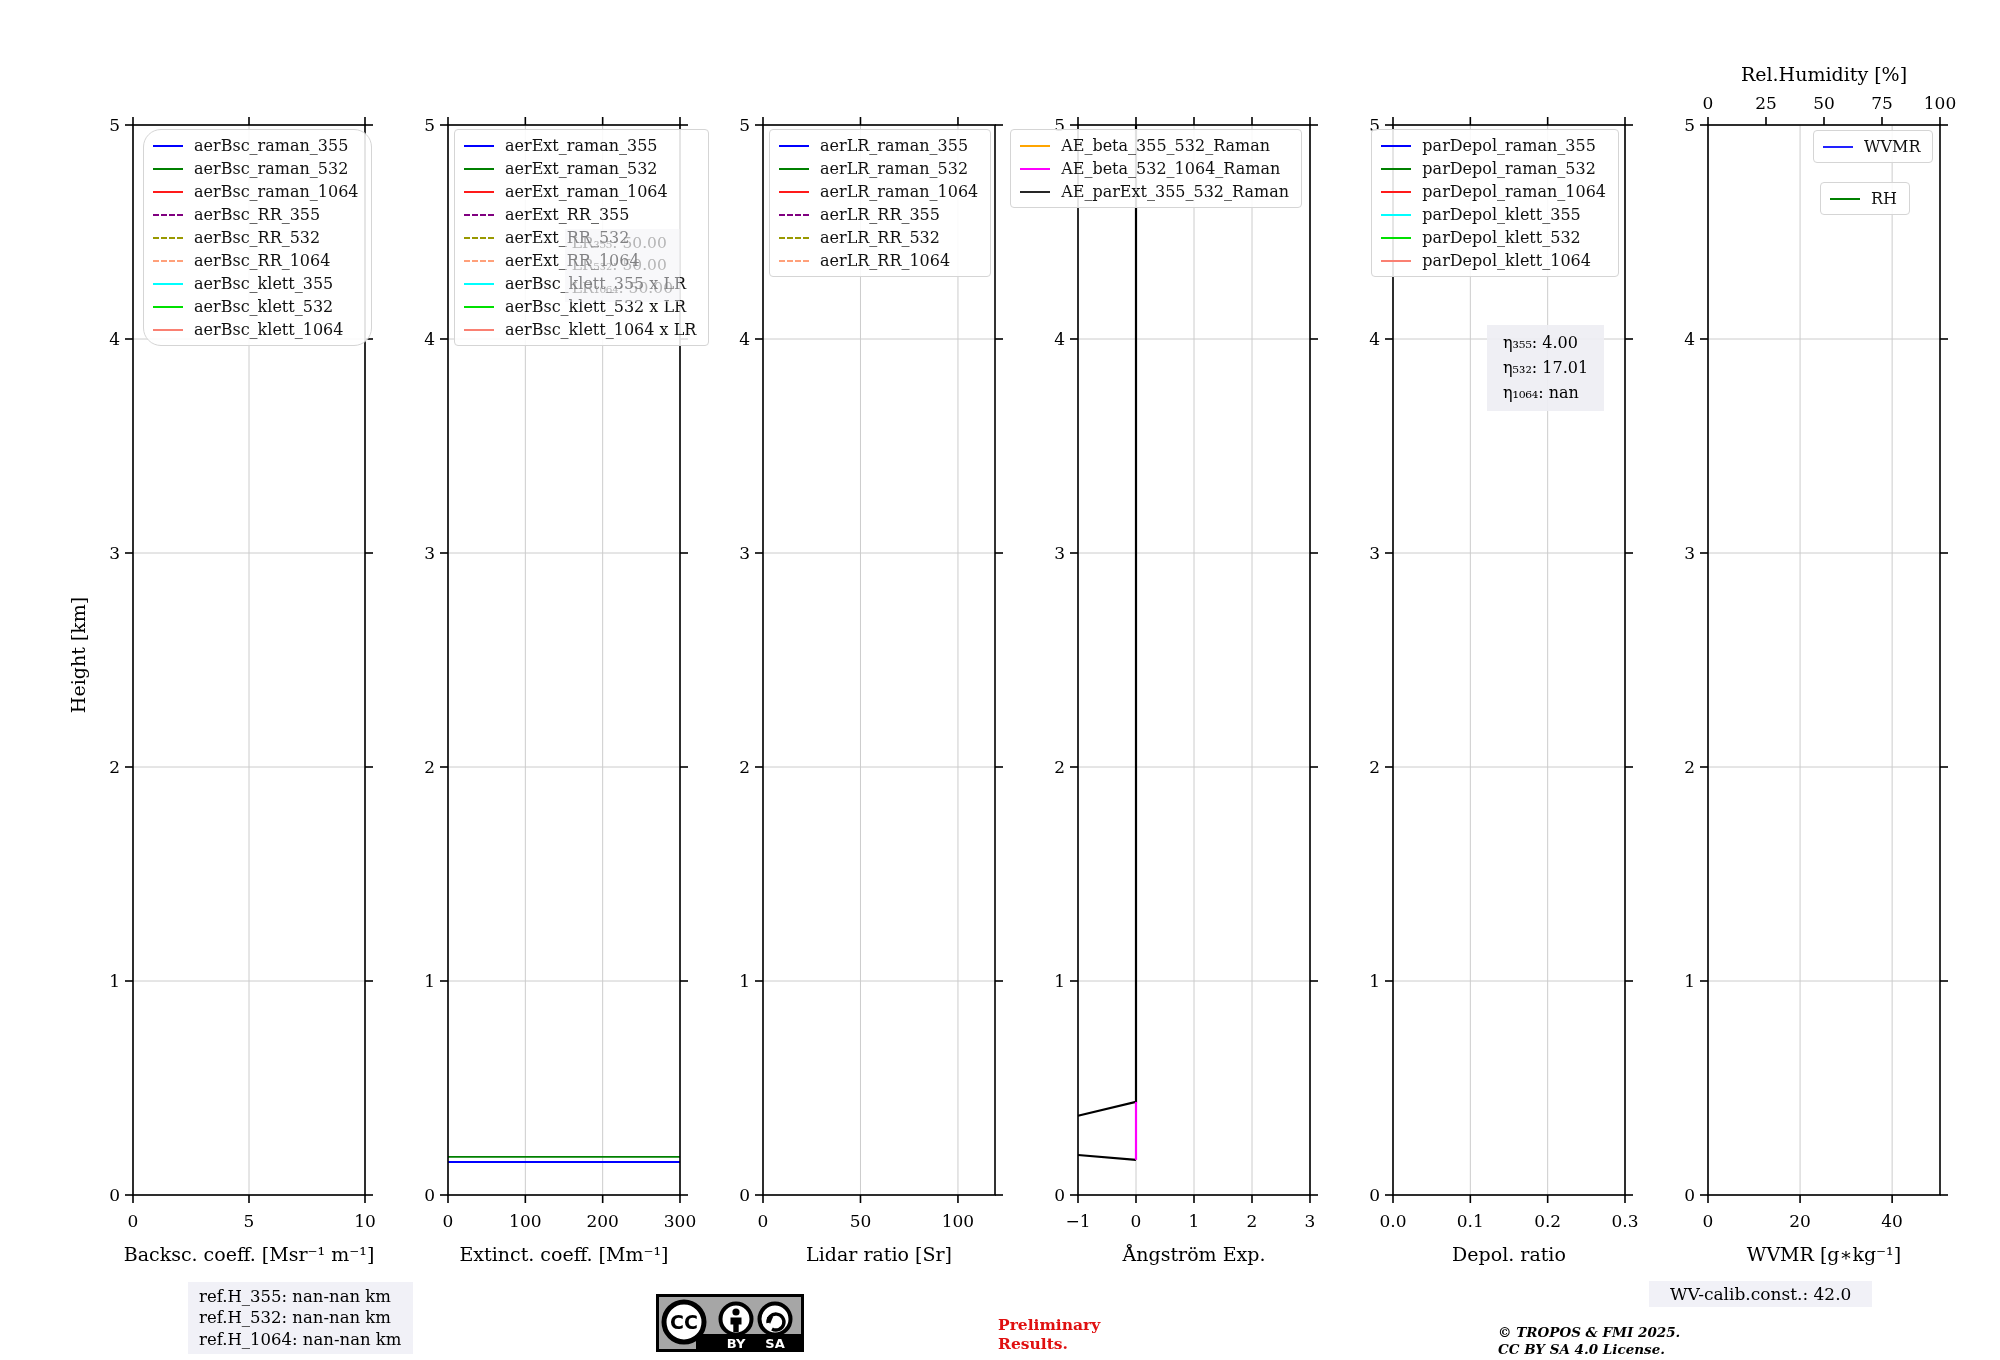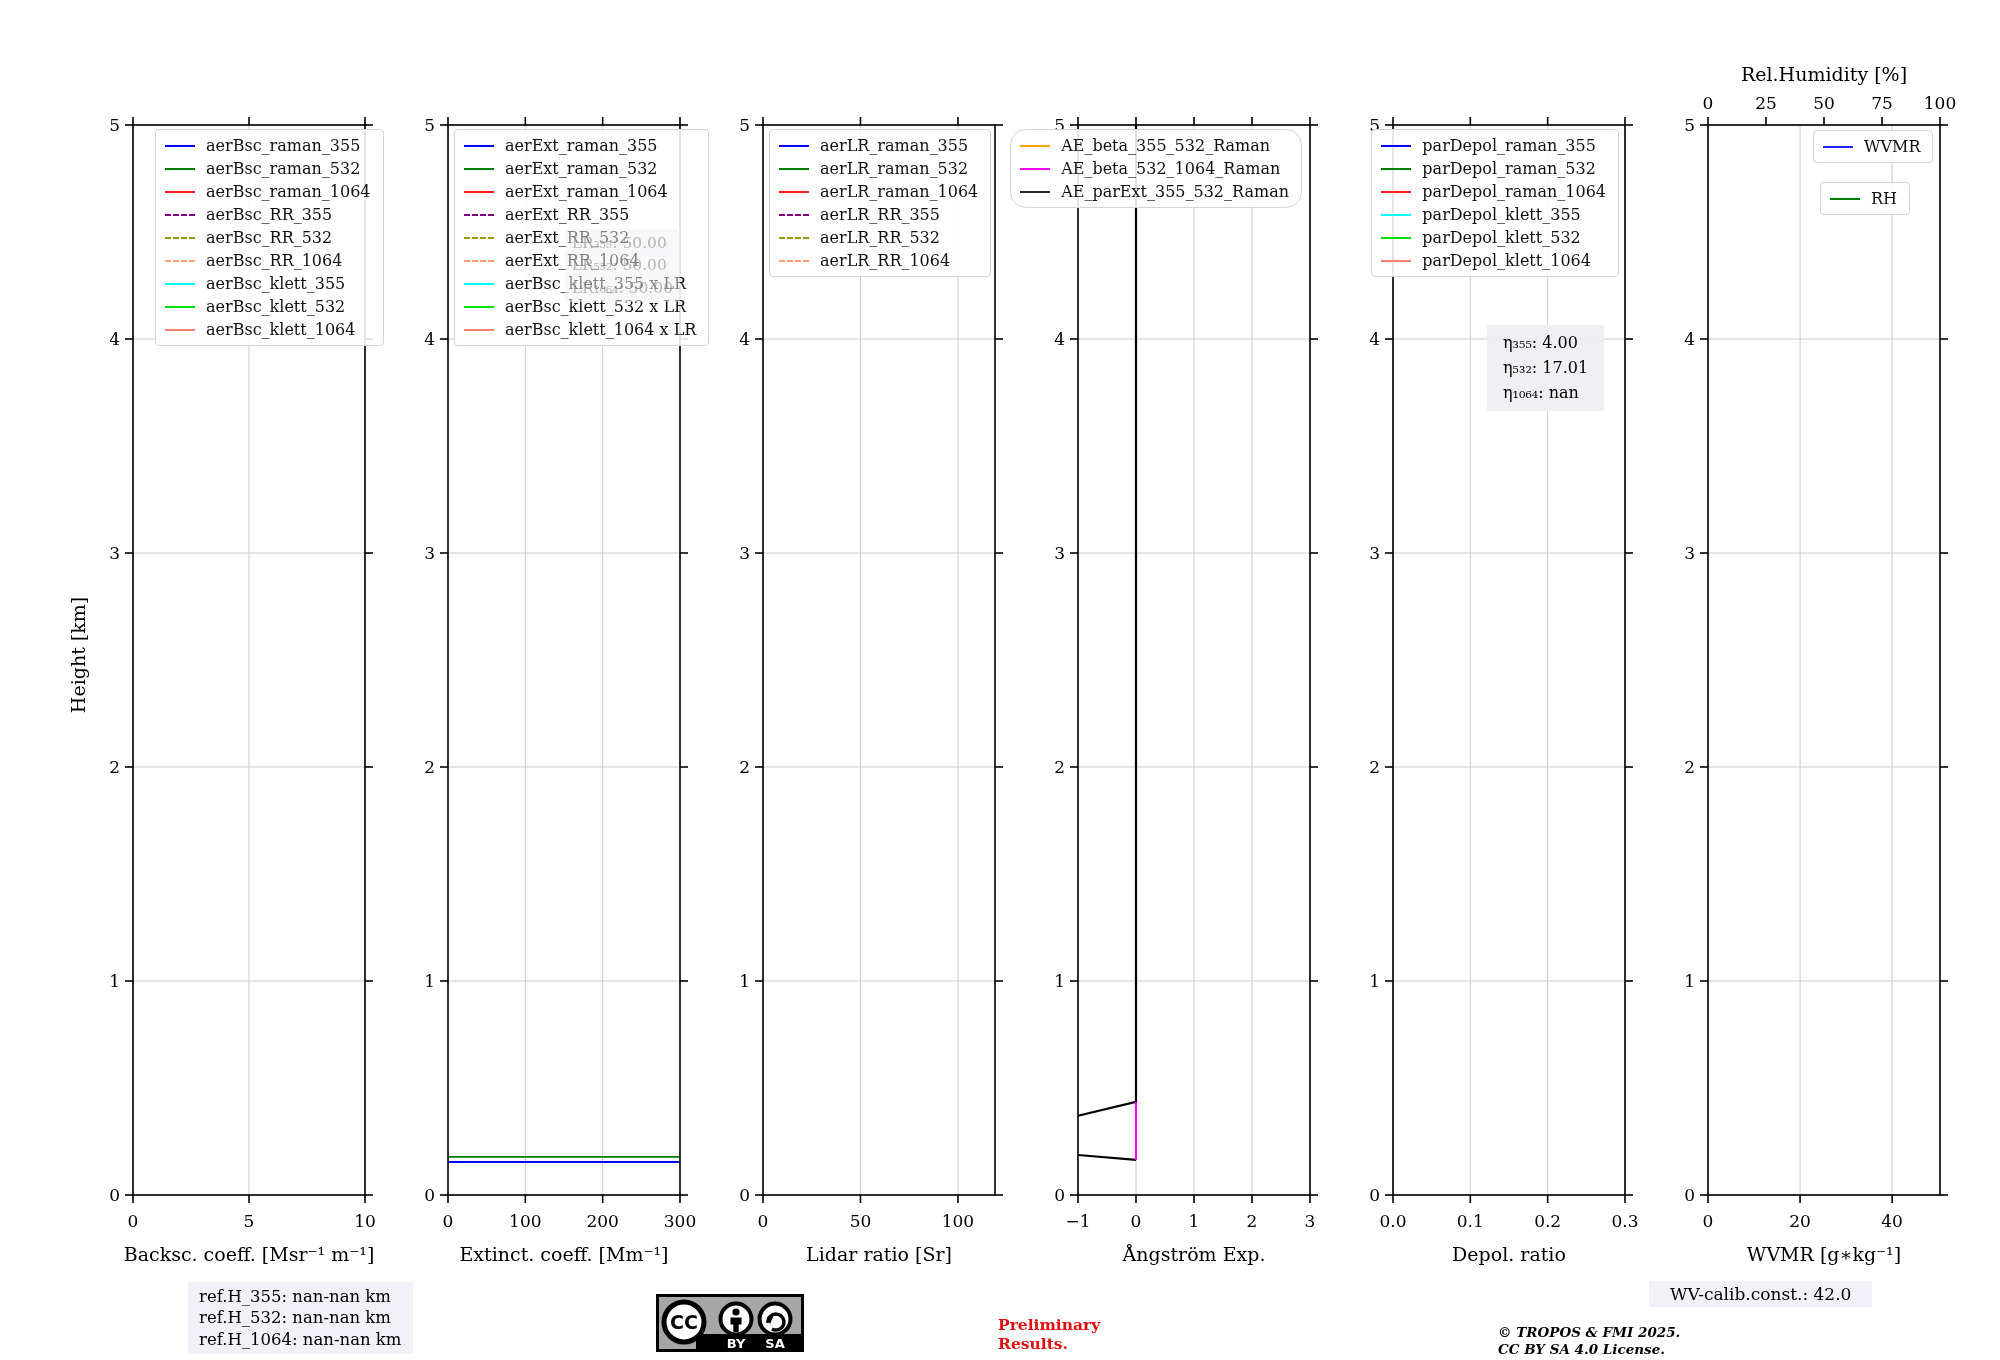--- a/index.html
+++ b/index.html
@@ -82,21 +82,21 @@
         <text x="116" y="1102" text-anchor="middle" class="tick-label">5</text>
         <text x="232" y="1102" text-anchor="middle" class="tick-label">10</text>
         <text x="-13" y="1076" text-anchor="end" class="tick-label">0</text>
         <text x="-13" y="862" text-anchor="end" class="tick-label">1</text>
         <text x="-13" y="648" text-anchor="end" class="tick-label">2</text>
         <text x="-13" y="434" text-anchor="end" class="tick-label">3</text>
         <text x="-13" y="220" text-anchor="end" class="tick-label">4</text>
         <text x="-13" y="6" text-anchor="end" class="tick-label">5</text>
         <text x="116" y="1136" text-anchor="middle" class="axis-label">Backsc. coeff. [Msr⁻¹ m⁻¹]</text>
       </svg>
-      <div class="legend" style="left: 22px; top: 4px;">
+      <div class="legend" style="left: 10px; top: 4px; border-radius: 18px;">
         <div class="legend-entry">
           <span class="legend-line" style="border-top-color: rgb(0, 0, 255);"></span>
           <span class="legend-label">aerBsc_raman_355</span>
         </div>
         <div class="legend-entry">
           <span class="legend-line" style="border-top-color: rgb(0, 128, 0);"></span>
           <span class="legend-label">aerBsc_raman_532</span>
         </div>
         <div class="legend-entry">
           <span class="legend-line" style="border-top-color: rgb(255, 26, 26);"></span>
@@ -351,21 +351,21 @@
         <text x="174" y="1102" text-anchor="middle" class="tick-label">2</text>
         <text x="232" y="1102" text-anchor="middle" class="tick-label">3</text>
         <text x="-13" y="1076" text-anchor="end" class="tick-label">0</text>
         <text x="-13" y="862" text-anchor="end" class="tick-label">1</text>
         <text x="-13" y="648" text-anchor="end" class="tick-label">2</text>
         <text x="-13" y="434" text-anchor="end" class="tick-label">3</text>
         <text x="-13" y="220" text-anchor="end" class="tick-label">4</text>
         <text x="-13" y="6" text-anchor="end" class="tick-label">5</text>
         <text x="116" y="1136" text-anchor="middle" class="axis-label">Ångström Exp.</text>
       </svg>
-      <div class="legend" style="right: 8px; top: 4px; border-radius: 16px;">
+      <div class="legend" style="right: 8px; top: 4px;">
         <div class="legend-entry">
           <span class="legend-line" style="border-top-color: rgb(255, 165, 0);"></span>
           <span class="legend-label">AE_beta_355_532_Raman</span>
         </div>
         <div class="legend-entry">
           <span class="legend-line" style="border-top-color: rgb(255, 0, 255);"></span>
           <span class="legend-label">AE_beta_532_1064_Raman</span>
         </div>
         <div class="legend-entry">
           <span class="legend-line" style="border-top-color: rgb(38, 38, 38);"></span>

